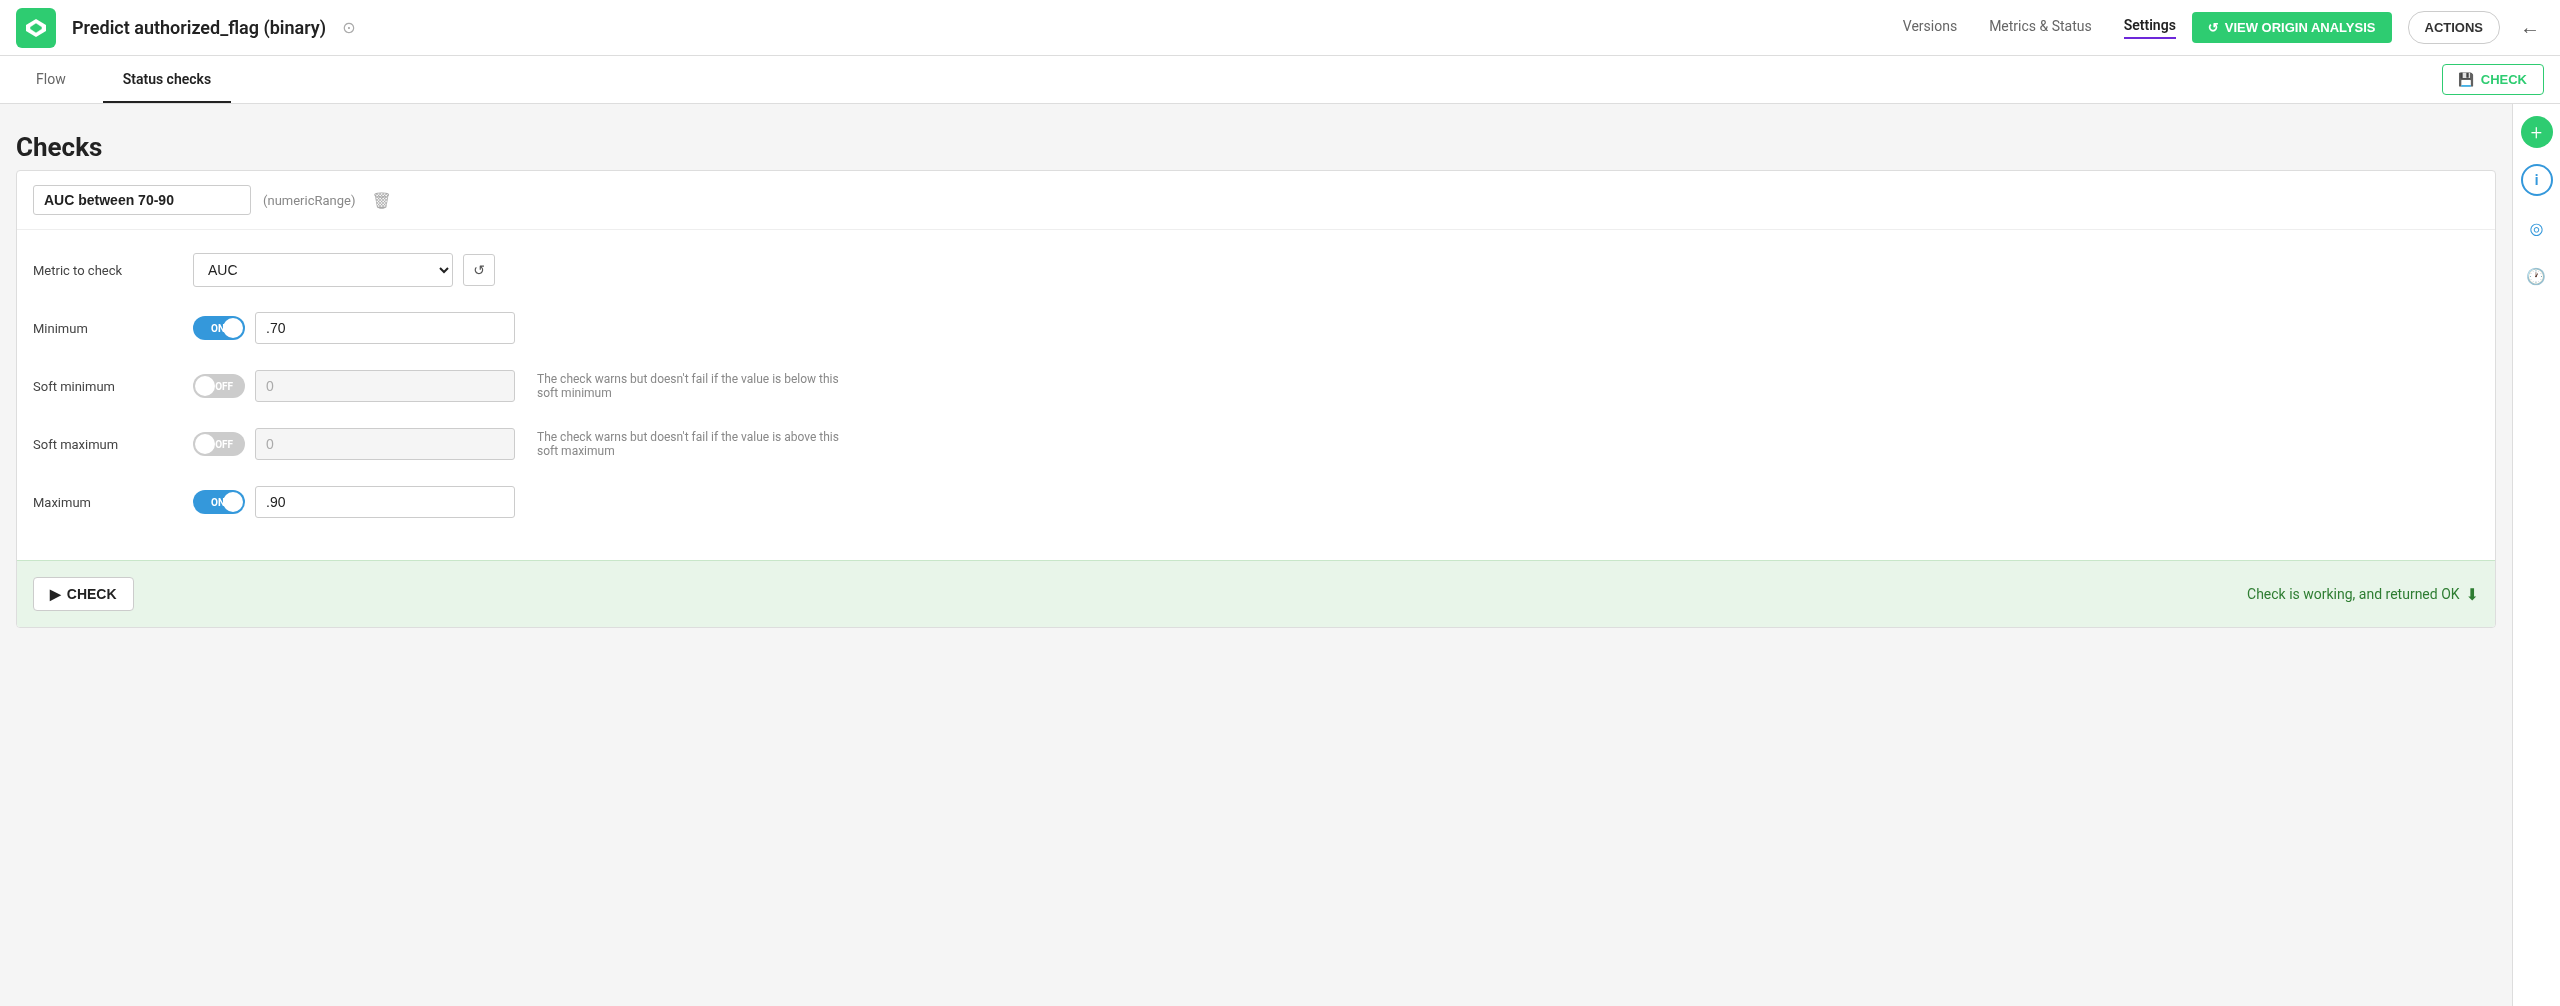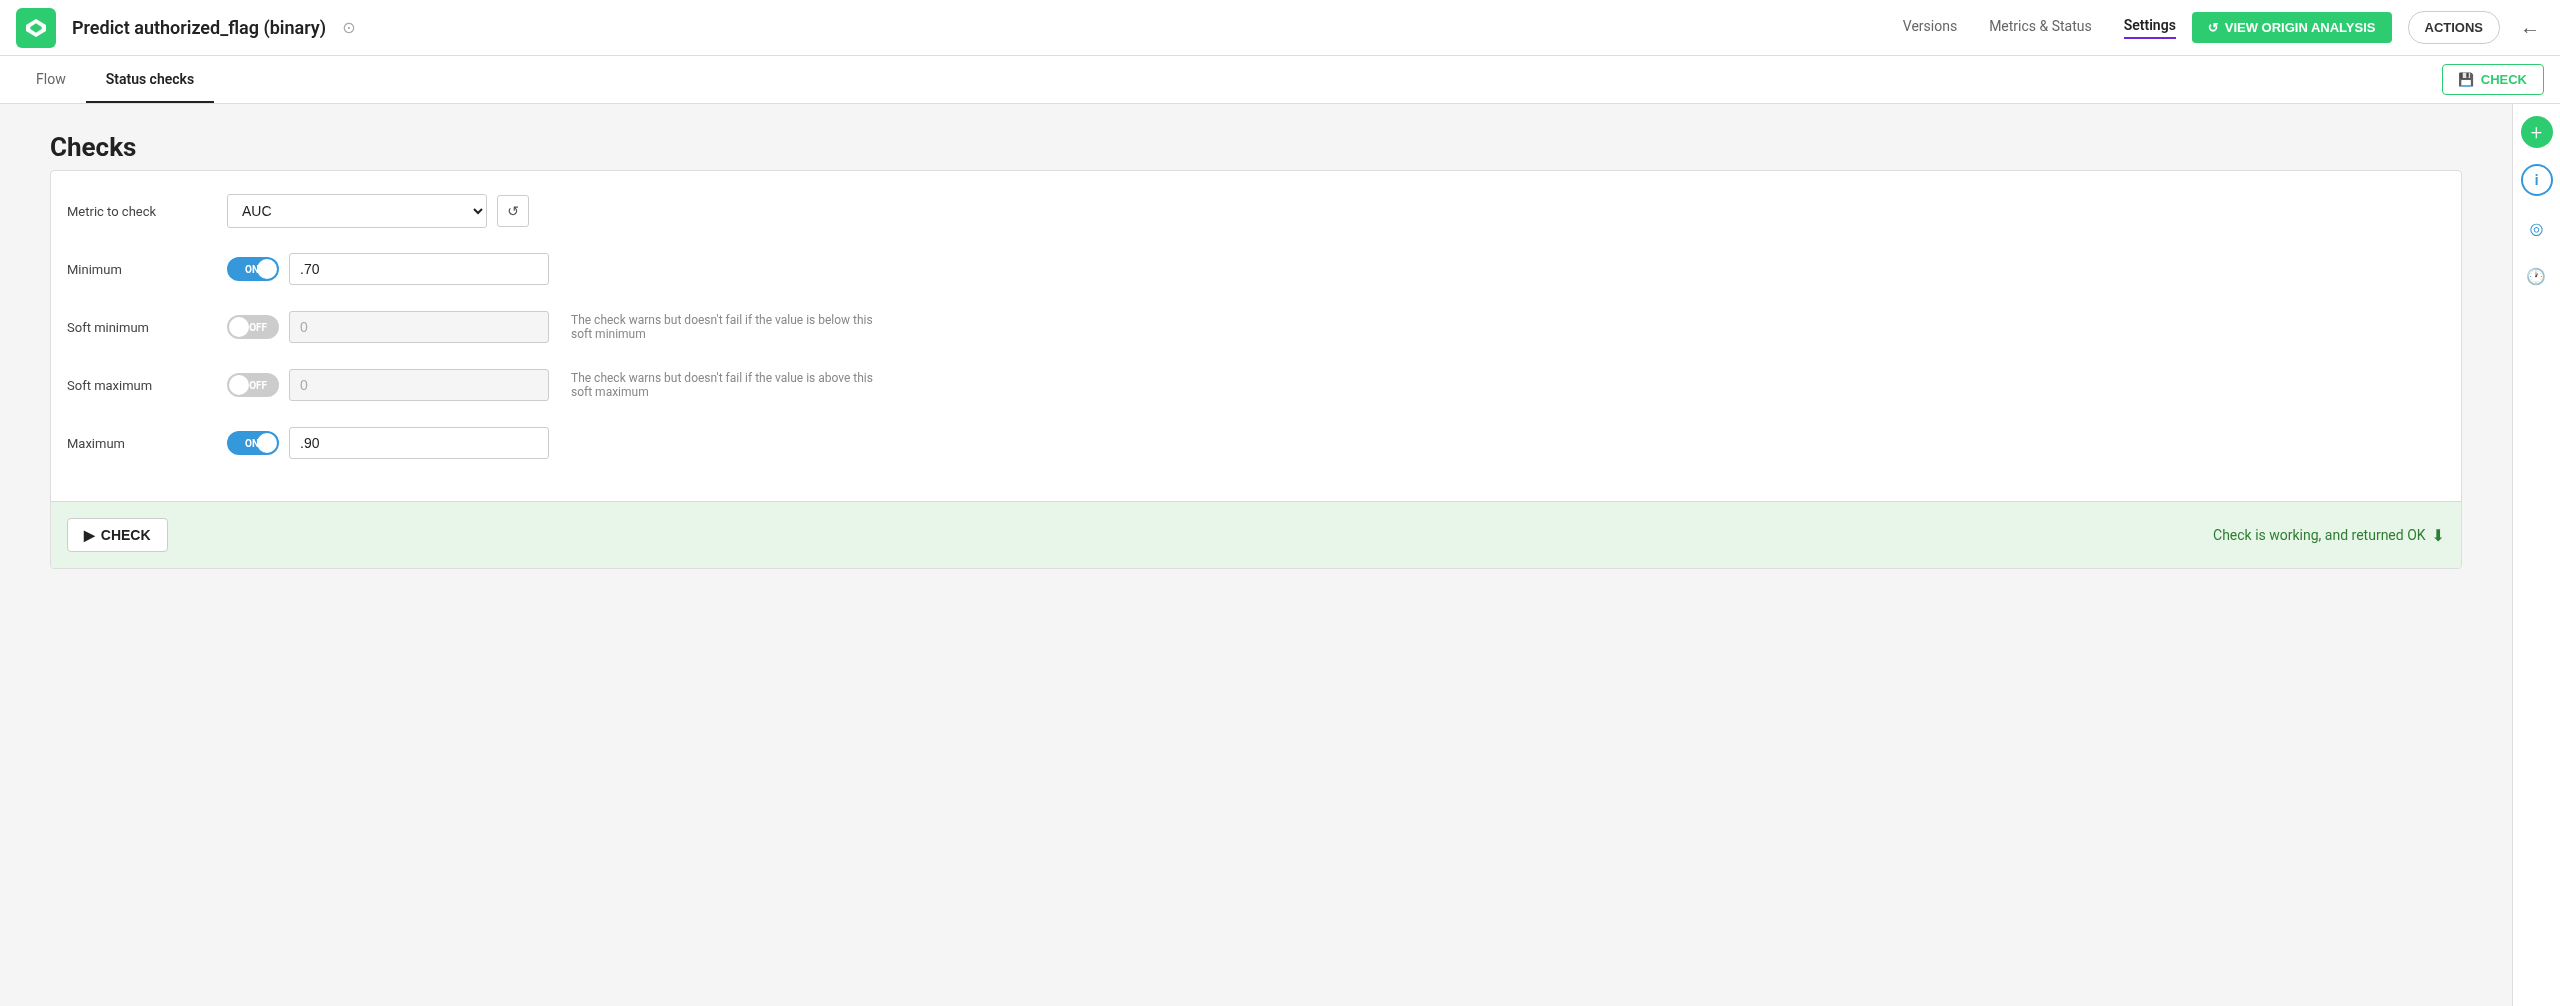--- a/index.html
+++ b/index.html
@@ -58,21 +58,21 @@
     
     .tab-bar {
       display: flex;
       align-items: center;
       background: #fff;
       border-bottom: 1px solid #ddd;
       padding: 0 16px;
       height: 48px;
       justify-content: space-between;
     }
-    .tabs { display: flex; gap: 0; height: 100%; }
+    .tabs { display: flex; gap: 17px; height: 100%; }
     .tab {
       display: flex; align-items: center;
       padding: 0 20px;
       font-size: 14px; color: #666; cursor: pointer;
       border-bottom: 2px solid transparent;
       height: 100%;
     }
     .tab.active {
       color: #222; font-weight: 600;
       border-bottom: 2px solid #222;
@@ -84,21 +84,21 @@
       cursor: pointer; color: #2ecc71;
     }
 
     
     .main-area {
       display: flex;
       height: calc(100vh - 104px);
     }
     .content {
       flex: 1;
-      padding: 28px 50px;
+      padding: 28px 16px;
       overflow-y: auto;
       background: #f5f5f5;
     }
 
     
     .right-sidebar {
       width: 48px;
       background: #fff;
       border-left: 1px solid #ddd;
       display: flex;
@@ -284,20 +284,25 @@
   </button>
 </div>
 
 <div class="main-area">
   <div class="content">
 
     <h1 class="page-heading">Checks</h1>
 
     <div class="check-card">
 
+      <div class="check-header">
+        <input class="check-name-input" type="text" value="AUC between 70-90" style="">
+        <span class="check-type">(numericRange)</span>
+        <span class="delete-icon">🗑</span>
+      </div>
 
       <div class="check-body">
 
         <div class="form-row">
           <span class="form-label">Metric to check</span>
           <div class="form-controls">
             <select class="metric-select">
               <option>AUC</option>
               <option>Accuracy</option>
               <option>F1</option>

